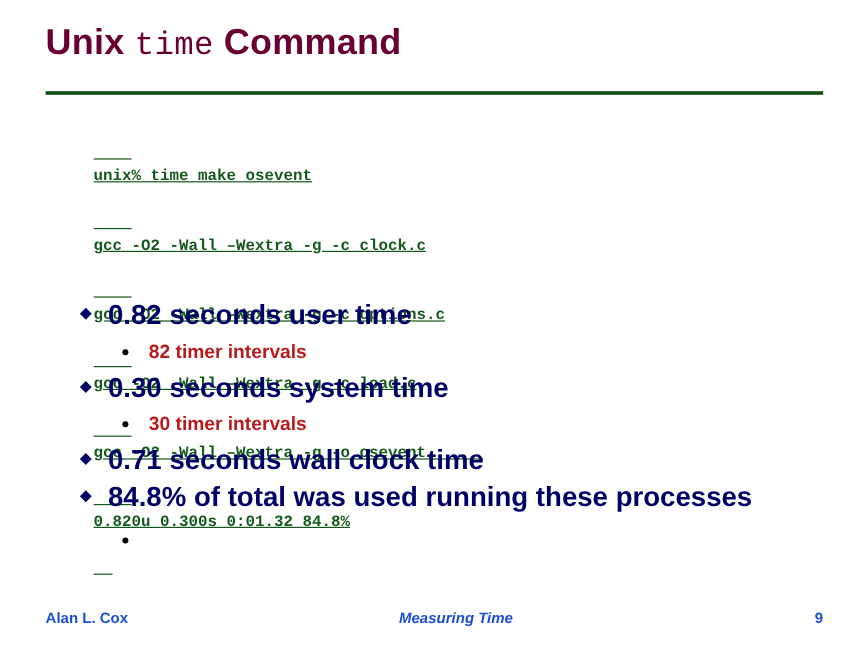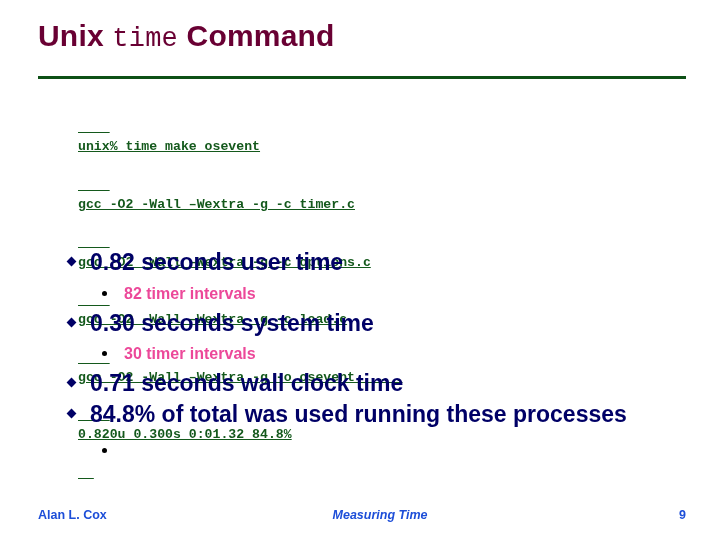--- a/index.html
+++ b/index.html
@@ -84,21 +84,21 @@
     left: 6px;
     top: 9px;
     width: 7px;
     height: 7px;
     background: #000066;
     transform: rotate(45deg);
   }
   .b2 {
     position: relative;
     padding-left: 62px;
-    color: #ec4899;
+    color: #b91c1c;
     font-size: 16px;
     font-weight: bold;
     line-height: 27px;
     white-space: nowrap;
   }
   .b2 .marker {
     position: absolute;
     left: 40px;
     top: 11px;
     width: 5px;
@@ -147,21 +147,21 @@
 <div class="slide">
 
   <div class="slide-title">
     <span>Unix </span><span class="mono">time</span><span> Command</span>
   </div>
 
   <div class="title-rule"></div>
 
   <div class="code-block">
     <div class="line">unix% time make osevent</div>
-    <div class="line">gcc -O2 -Wall –Wextra -g -c timer.c</div>
+    <div class="line">gcc -O2 -Wall –Wextra -g -c clock.c</div>
     <div class="line">gcc -O2 -Wall –Wextra -g -c options.c</div>
     <div class="line">gcc -O2 -Wall –Wextra -g -c load.c</div>
     <div class="line">gcc -O2 -Wall –Wextra -g -o osevent . . .</div>
     <div class="line">0.820u 0.300s 0:01.32 84.8%</div>
   </div>
 
   <div class="bullets">
 
     <div class="b1">
       <span class="marker"></span>

